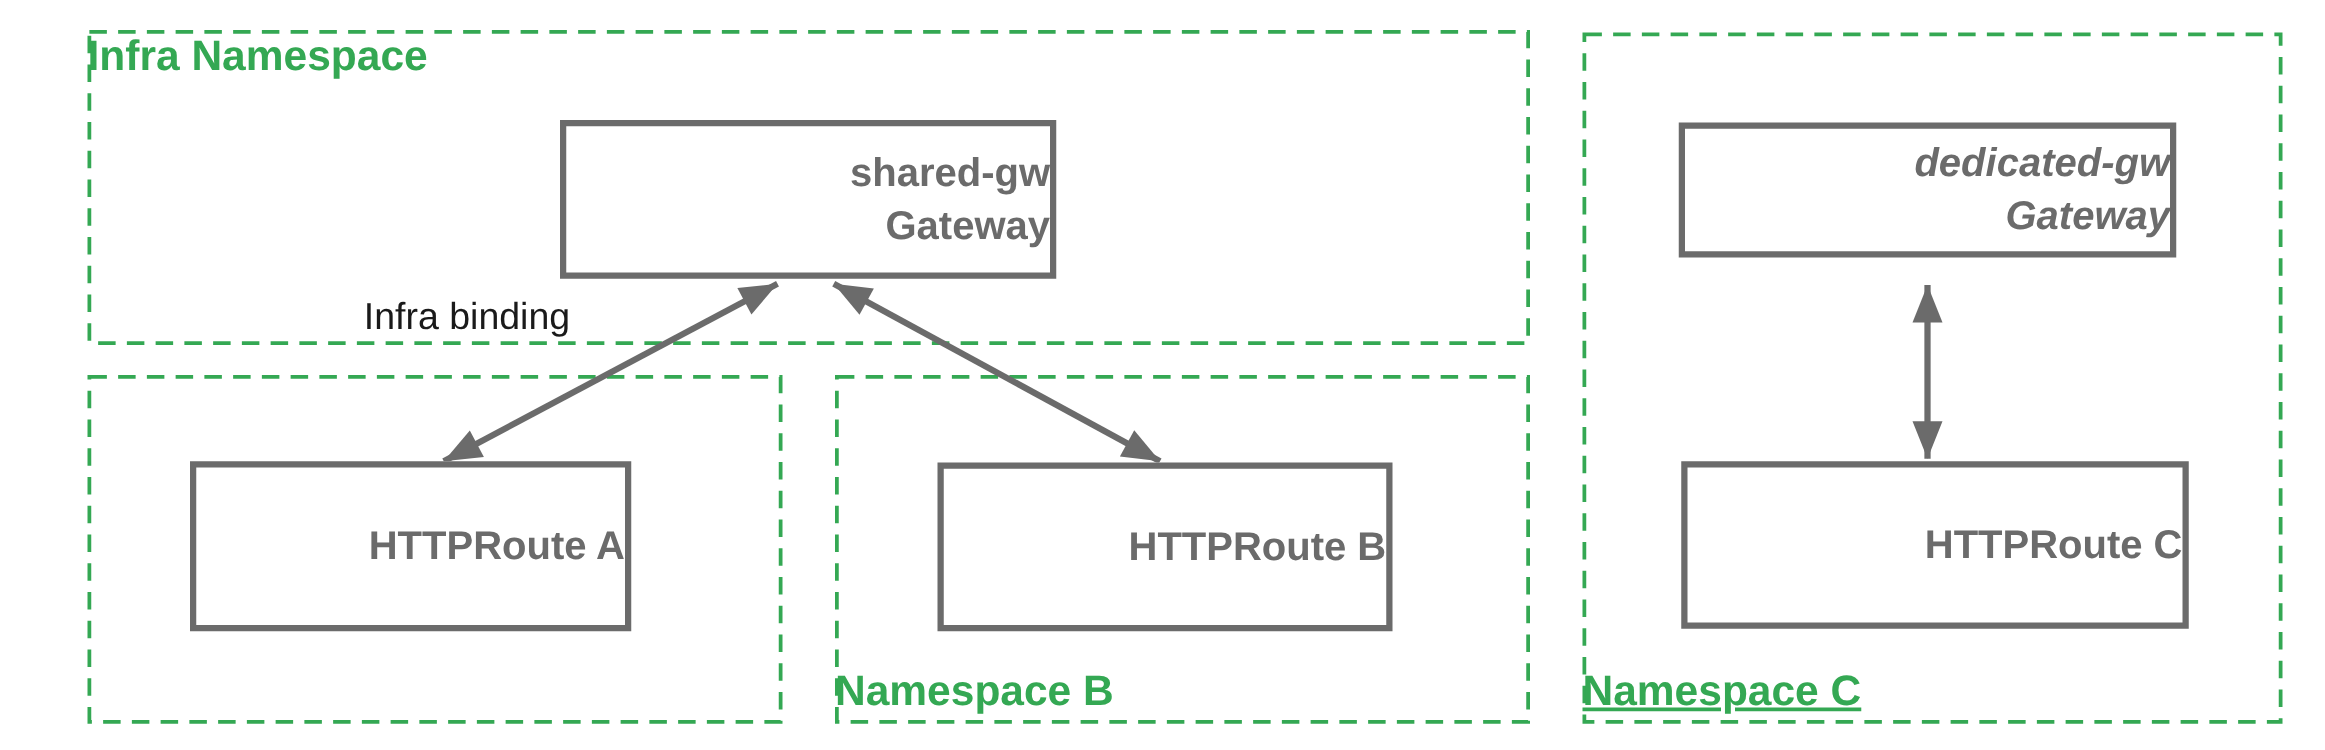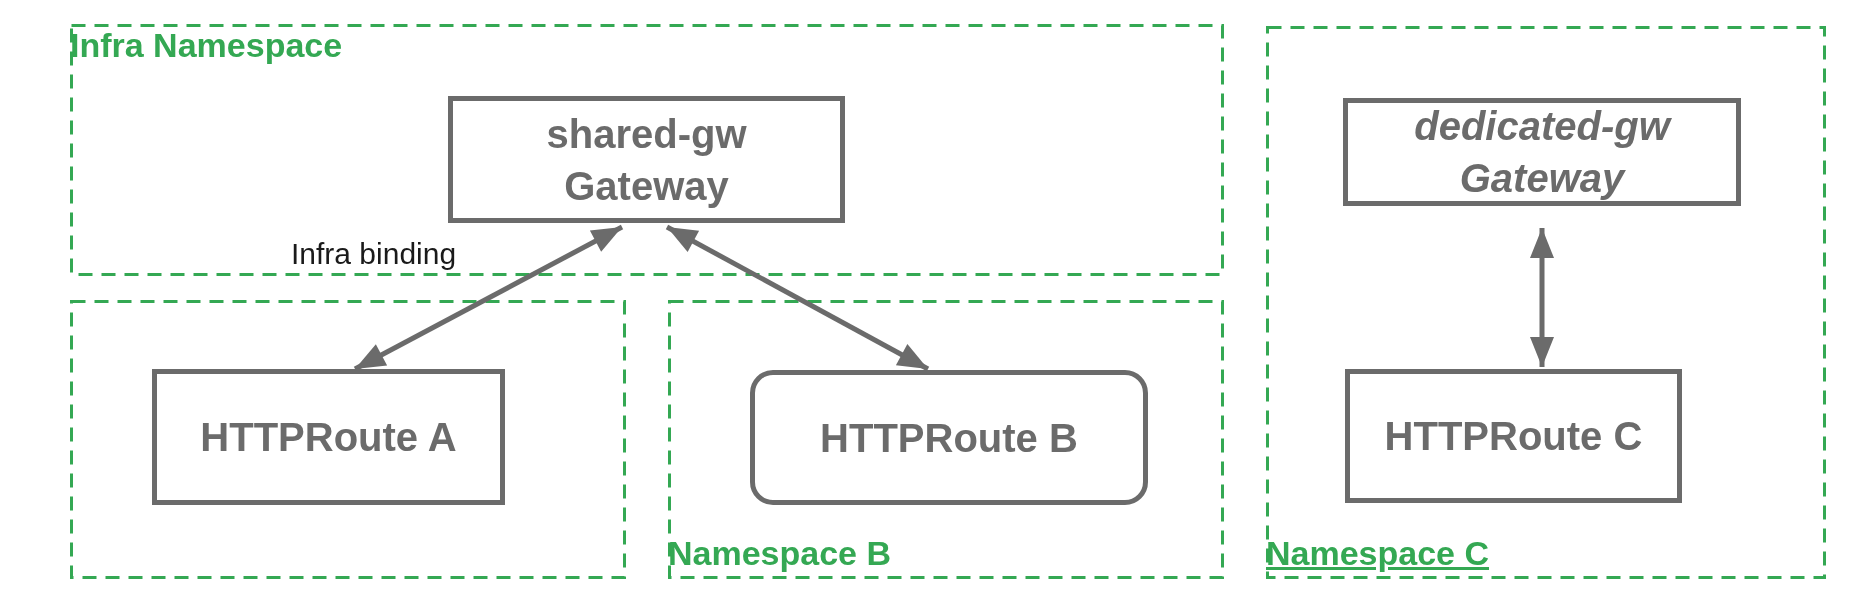--- a/index.html
+++ b/index.html
@@ -21,34 +21,34 @@
   .ns-rect { fill: none; stroke: var(--green); stroke-width: 3; stroke-dasharray: 14 9; }
   .edge { stroke: var(--gray); stroke-width: 5; fill: none; }
   #ah path { fill: var(--gray); stroke: none; }
   .node {
     position: absolute;
     box-sizing: border-box;
     background: #fff;
     border: 5px solid var(--gray);
     display: flex;
     flex-direction: column;
-    align-items: center;
+    align-items: flex-end;
     justify-content: center;
     color: var(--gray);
     font-weight: bold;
-    font-size: 40px;
+    font-size: 32px;
     line-height: 1.3;
     text-align: center;
     z-index: 2;
   }
   #node-shared    { left: 448px;  top: 96px;  width: 397px; height: 127px; }
   #node-dedicated { left: 1343px; top: 98px;  width: 398px; height: 108px; font-style: italic; }
   #node-route-a   { left: 152px;  top: 369px; width: 353px; height: 136px; }
-  #node-route-b   { left: 750px;  top: 370px; width: 398px; height: 135px; border-radius: 23px; }
-  #node-route-c   { left: 1345px; top: 369px; width: 337px; height: 134px; }
+  #node-route-b   { left: 750px;  top: 370px; width: 364px; height: 135px; }
+  #node-route-c   { left: 1345px; top: 369px; width: 406px; height: 134px; }
   .ns-label {
     position: absolute;
     color: var(--green);
     font-weight: bold;
     font-size: 34px;
     z-index: 2;
     line-height: 1.15;
   }
   #label-infra { left: 70px;   top: 26px;  width: 1153px; }
   #label-a     { left: 70px;   top: 534px; width: 555px; }

